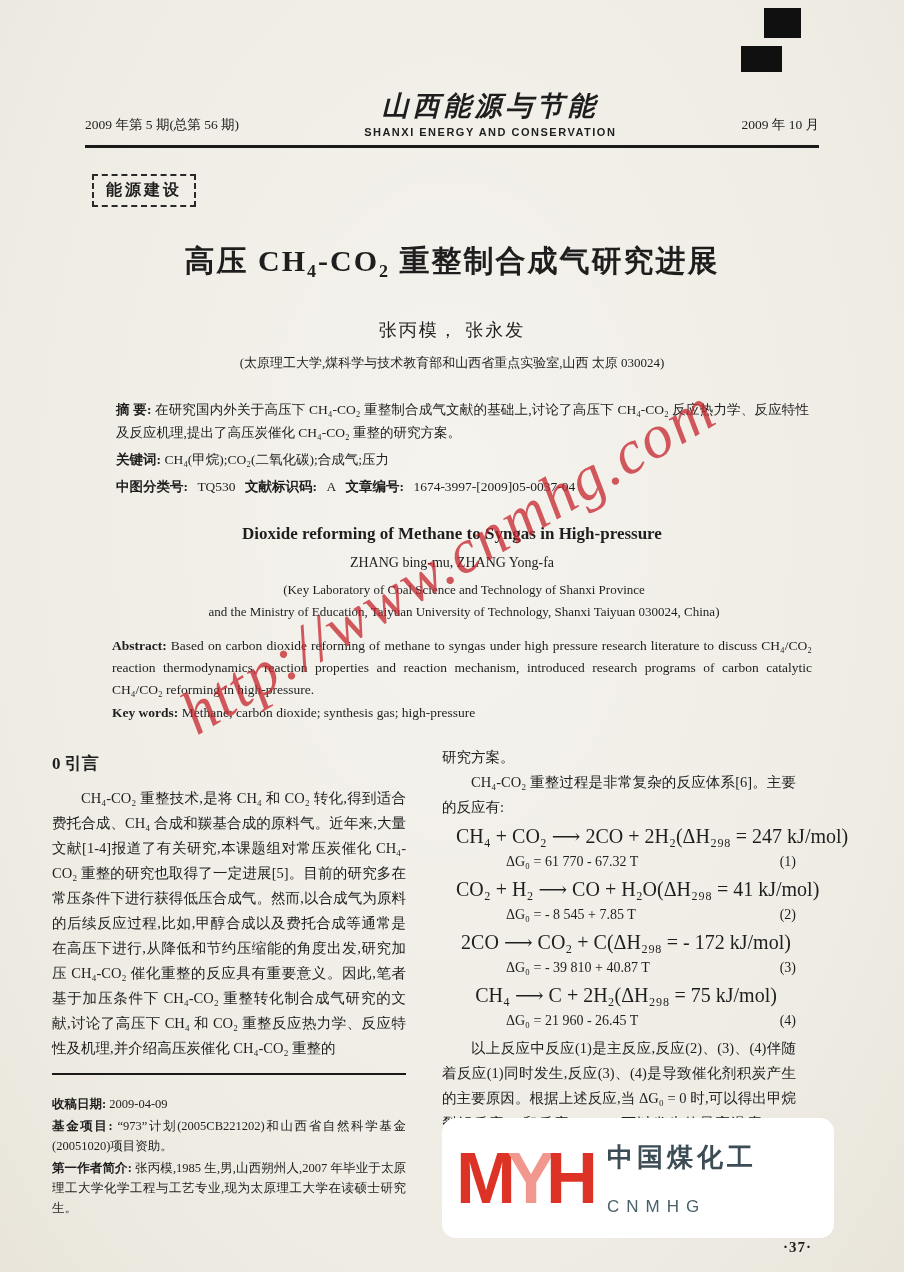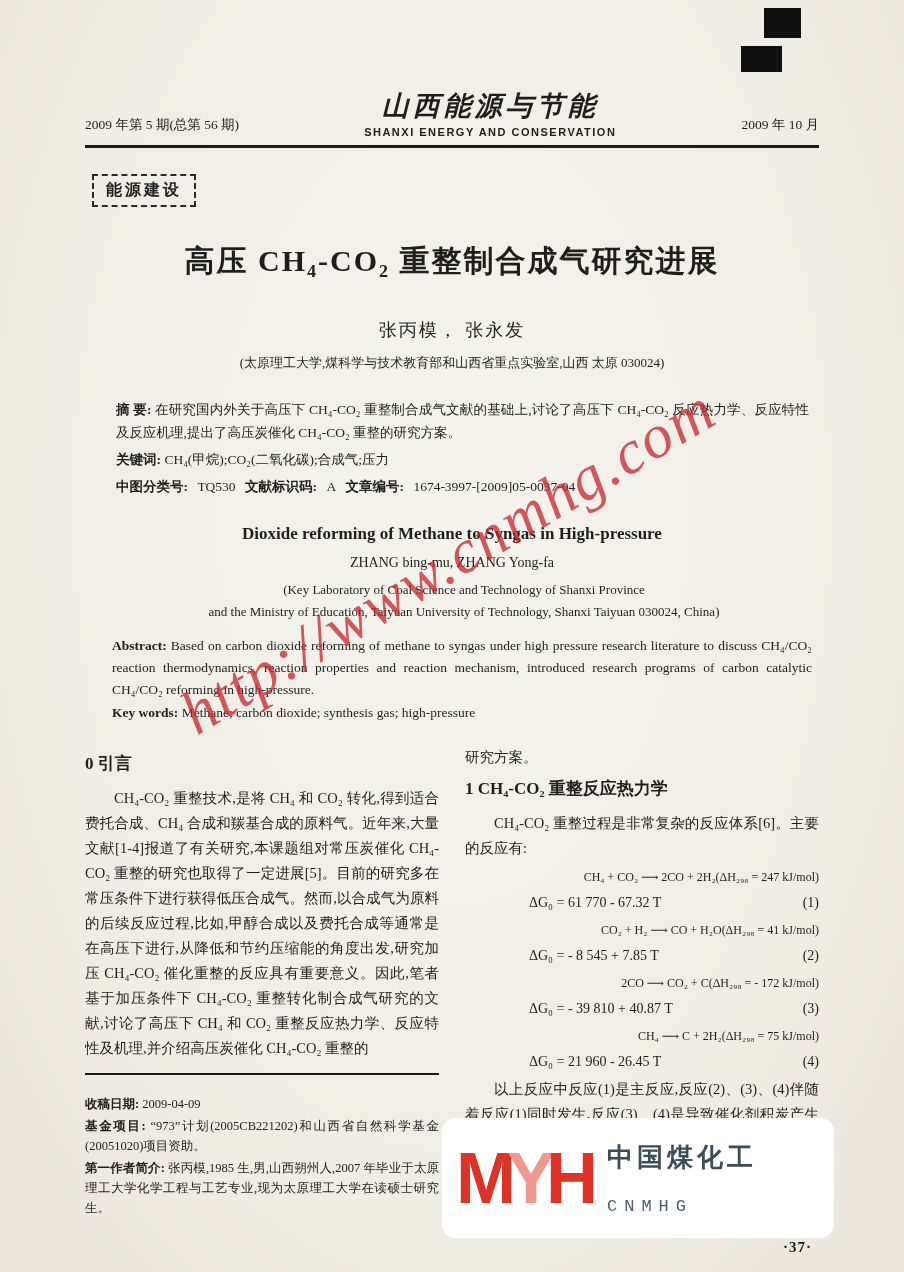--- a/index.html
+++ b/index.html
@@ -61,33 +61,33 @@
   .en-title{font-size:17px;font-weight:bold;line-height:27px;}
   .en-authors{font-size:14px;margin-top:8px;}
   .en-affil{font-size:13px;line-height:22px;margin-top:8px;padding-left:24px;}
   .en-abstract{
     margin:12px 92px 0 112px;text-align:justify;
     font-size:13.5px;line-height:22px;
   }
   .en-keywords{margin:4px 92px 12px 112px;text-align:left;font-size:13.5px;}
 
   
-  .columns{display:flex;gap:26px;margin:24px 85px 0 85px;}
+  .columns{display:flex;gap:36px;margin:24px 85px 0 52px;}
   .col{width:354px;font-size:14.5px;line-height:25px;text-align:justify;}
   .col-heading{font-size:17px;font-weight:bold;margin:6px 0 10px 0;text-align:left;}
   .body-par{margin:0;text-indent:2em;}
   .no-indent{margin:0;text-indent:0;}
 
   .footnotes{margin-top:12px;border-top:2px solid #1a1a1a;padding-top:19px;
     font-size:12.5px;line-height:20px;}
   .footnotes p{margin:0 0 2px 0;}
 
   .equations{margin:4px 0 2px 0;}
   .equation{margin-bottom:3px;}
-  .eq-reaction{padding-left:14px;text-align:right;white-space:nowrap;font-size:12px;}
+  .eq-reaction{padding-left:14px;text-align:center;white-space:nowrap;font-size:20px;}
   .eq-gibbs-row{display:flex;justify-content:space-between;padding-left:64px;font-size:14px;}
 
   .page-number{
     position:absolute;right:92px;bottom:16px;
     font-size:15px;font-weight:bold;letter-spacing:1px;z-index:4;
   }
 
   
   .watermark{
     position:absolute;left:168px;top:688px;z-index:5;
@@ -105,21 +105,21 @@
   }
   .logo-mark{
     font-family:"Liberation Sans","DejaVu Sans",sans-serif;
     font-weight:bold;font-size:72px;line-height:72px;letter-spacing:-9px;
     margin-right:18px;
   }
   .logo-mark span{color:#dd3226;}
   .logo-mark span:nth-child(2){color:#f2978e;}
   .logo-text{display:flex;flex-direction:column;justify-content:center;}
   .logo-zh{font-size:26px;letter-spacing:4px;color:#3d4d55;font-weight:bold;}
-  .logo-en{font-family:Liberation Mono, monospace;
+  .logo-en{font-family:Liberation Sans, sans-serif;
     font-size:17px;letter-spacing:7px;color:#49616b;margin-top:22px;}
 
   
   .artifact{position:absolute;background:#101010;z-index:7;}
   .artifact-1{left:764px;top:8px;width:37px;height:30px;}
   .artifact-2{left:741px;top:46px;width:41px;height:26px;}
 </style>
 </head>
 <body>
 
@@ -201,21 +201,20 @@
           </p>
           <p>
             <span class="b">第一作者简介:</span>
             <span>张丙模,1985 生,男,山西朔州人,2007 年毕业于太原理工大学化学工程与工艺专业,现为太原理工大学在读硕士研究生。</span>
           </p>
         </div>
       </div>
 
       <div class="col">
         <p class="no-indent">研究方案。</p>
-        <div class="col-heading">1  CH₄-CO₂ 重整反应热力学</div>
         <p class="body-par">CH₄-CO₂ 重整过程是非常复杂的反应体系[6]。主要的反应有:</p>
 
         <div class="equations">
 
           <div class="equation">
             <div class="eq-reaction">CH₄ + CO₂ ⟶ 2CO + 2H₂(ΔH₂₉₈ = 247 kJ/mol)</div>
             <div class="eq-gibbs-row">
               <span>ΔG₀ = 61 770 - 67.32 T</span>
               <span>(1)</span>
             </div>

